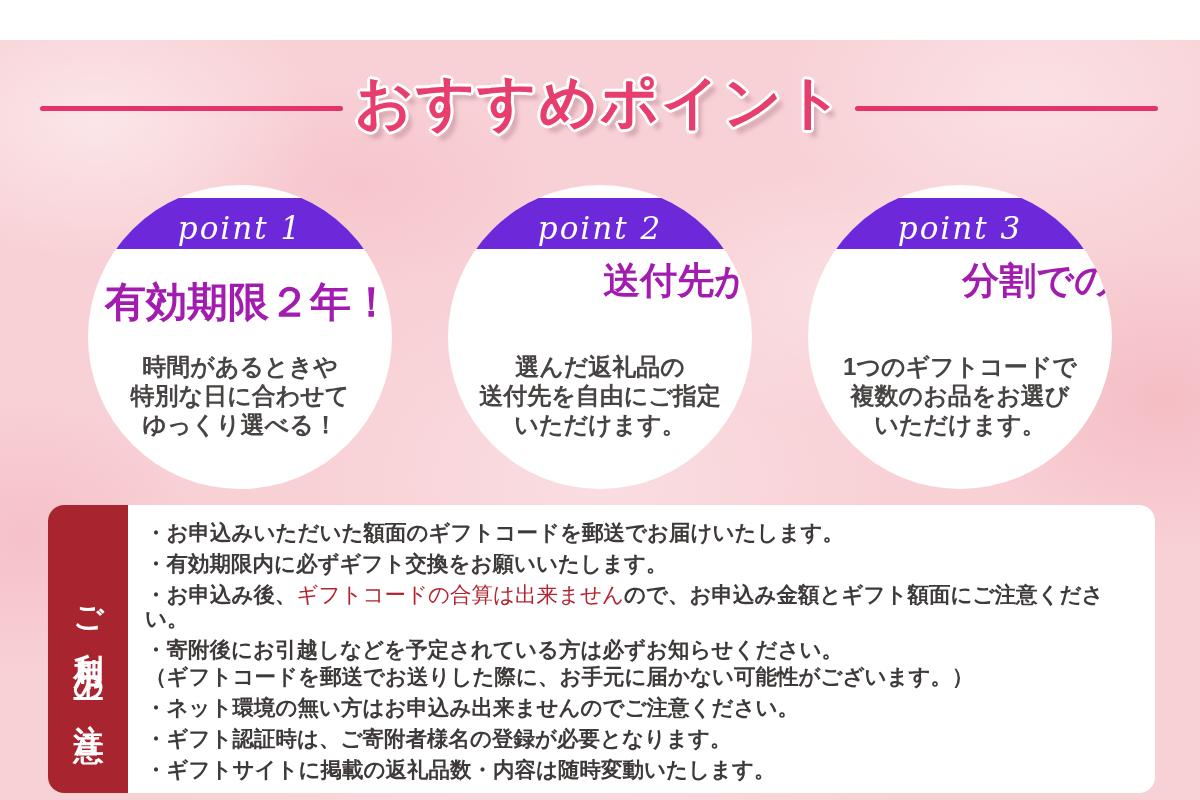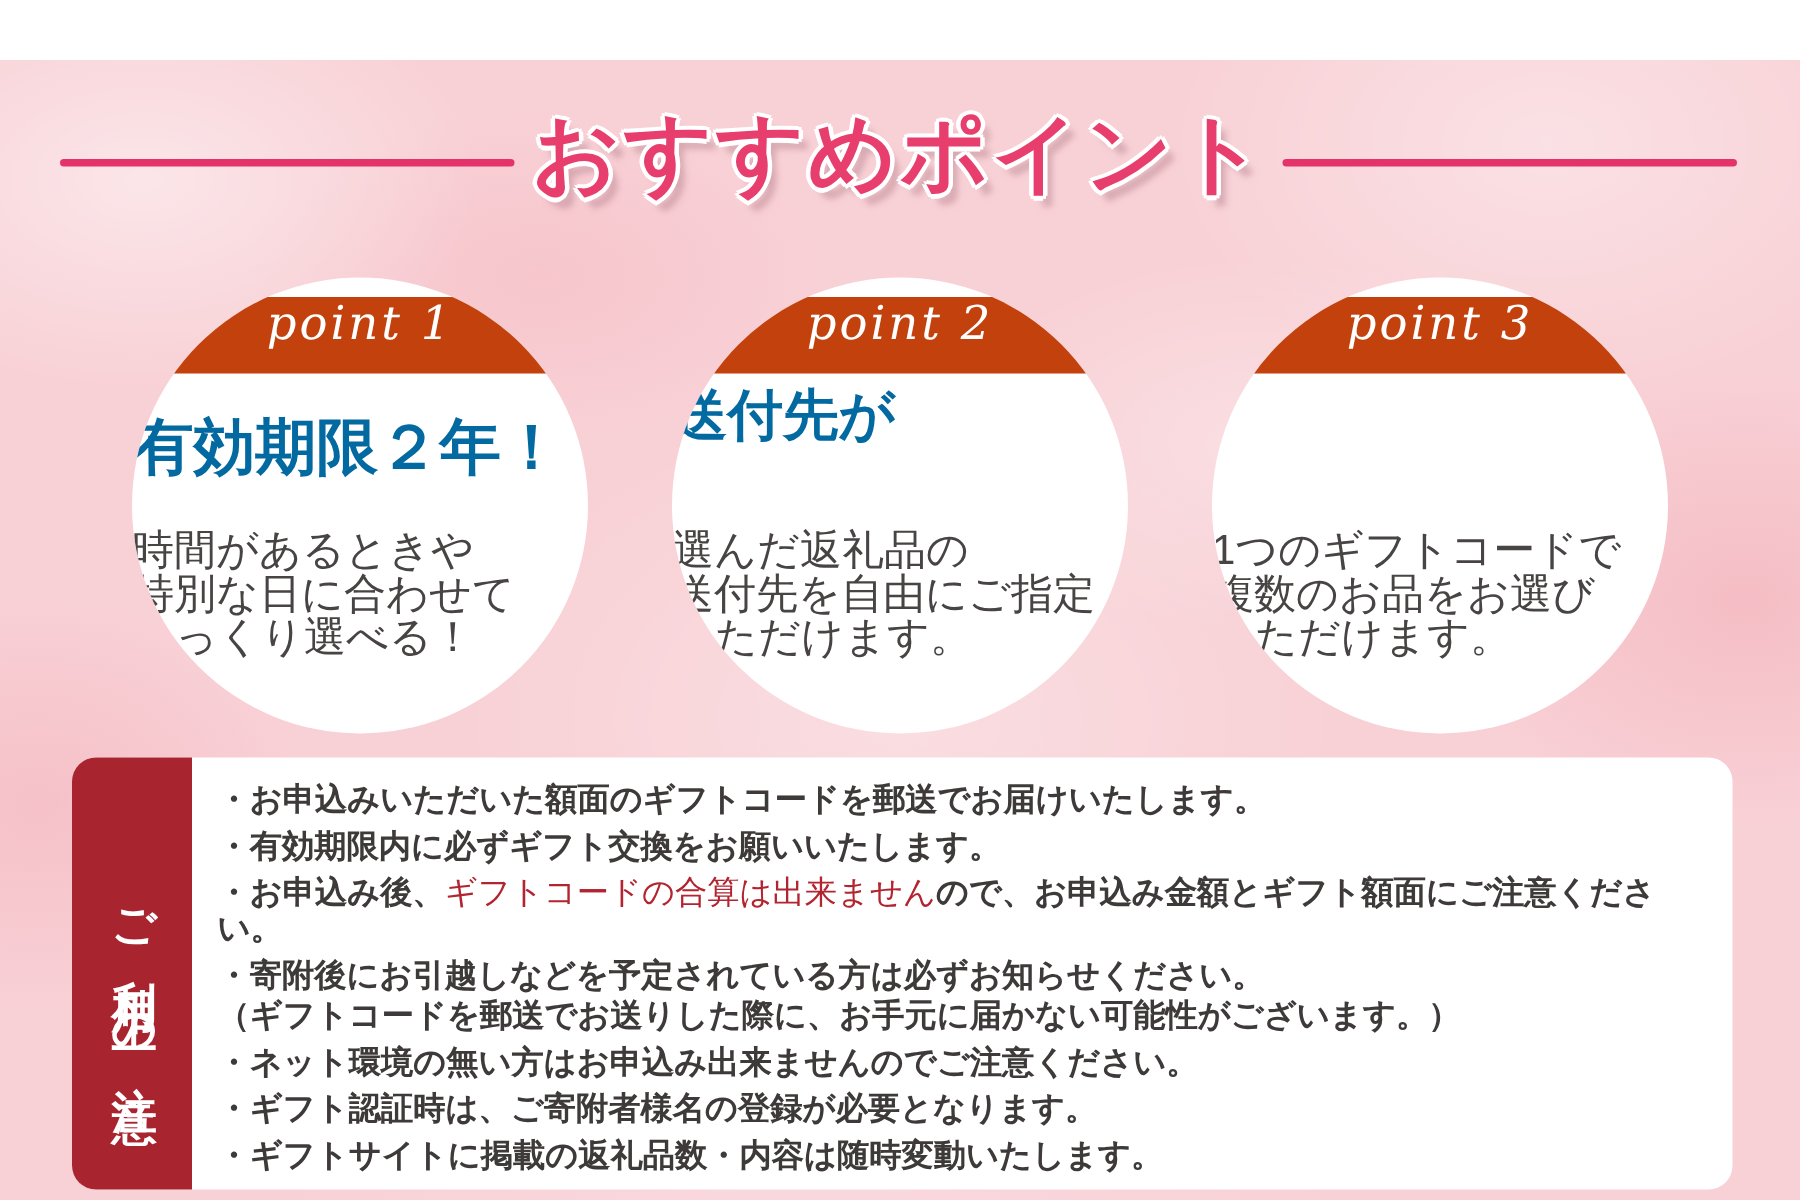--- a/index.html
+++ b/index.html
@@ -39,38 +39,38 @@
 
   
   .point-card {
     position:absolute; top:145px; width:304px; height:304px;
     background:#fff; border-radius:50%; overflow:hidden;
   }
   .pc-1 { left:88px; }  .pc-2 { left:448px; }  .pc-3 { left:808px; }
 
   .point-badge {
     position:absolute; top:13px; left:-6px; right:-6px; height:51px;
-    background:#c2410c; display:flex; align-items:flex-start; justify-content:center;
+    background:#6d28d9; display:flex; align-items:flex-end; justify-content:center;
   }
   .point-badge span {
     color:#fff; font-family:"DejaVu Serif", serif; font-style:italic;
     font-size:31px; letter-spacing:2px; padding-bottom:3px;
   }
 
   .point-heading {
-    position:absolute; left:0; right:0; text-align:left;
-    color:#0369a1; font-weight:800;font-family:Liberation Mono, monospace;
+    position:absolute; left:0; right:0; text-align:right;
+    color:#a21caf; font-weight:800;
   }
   .ph-one  { top:95px; font-size:41px; line-height:45px; }
   .ph-two  { top:75px; font-size:37px; line-height:41px; }
   .point-heading span { display:block; }
 
   .point-desc {
-    position:absolute; top:167px; left:0; right:0; text-align:left;
-    font-size:28px; line-height:29px; color:#474443; font-weight:400;
+    position:absolute; top:167px; left:0; right:0; text-align:center;
+    font-size:24px; line-height:29px; color:#474443; font-weight:700;
   }
   .point-desc span { display:block; }
 
   
   .notice-panel {
     position:absolute; left:48px; top:465px; width:1107px; height:288px;
     background:#fff; border-radius:16px;
   }
   .notice-side-label {
     position:absolute; left:0; top:0; bottom:0; width:80px;
@@ -132,20 +132,21 @@
       <span>送付先を自由にご指定</span>
       <span>いただけます。</span>
     </div>
   </div>
 
   <div class="point-card pc-3">
     <div class="point-badge">
       <span>point 3</span>
     </div>
     <div class="point-heading ph-two">
+      <span>分割での</span>
     </div>
     <div class="point-desc">
       <span>1つのギフトコードで</span>
       <span>複数のお品をお選び</span>
       <span>いただけます。</span>
     </div>
   </div>
 
   <div class="notice-panel">
     <div class="notice-side-label">

